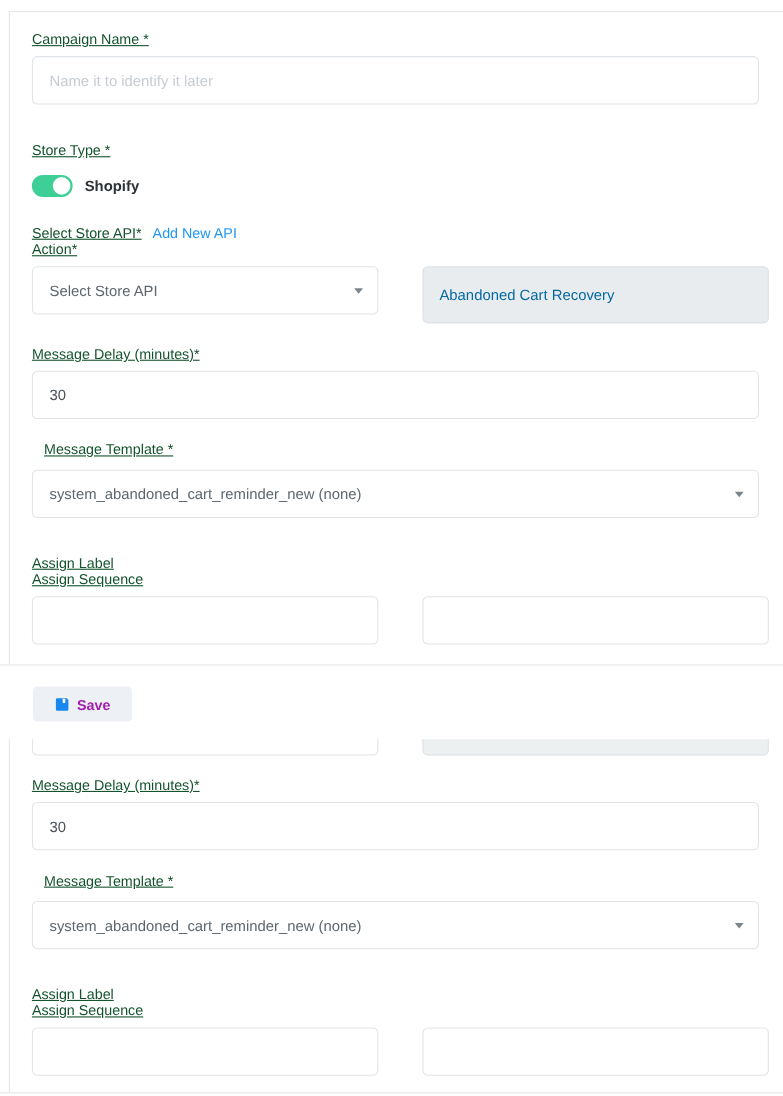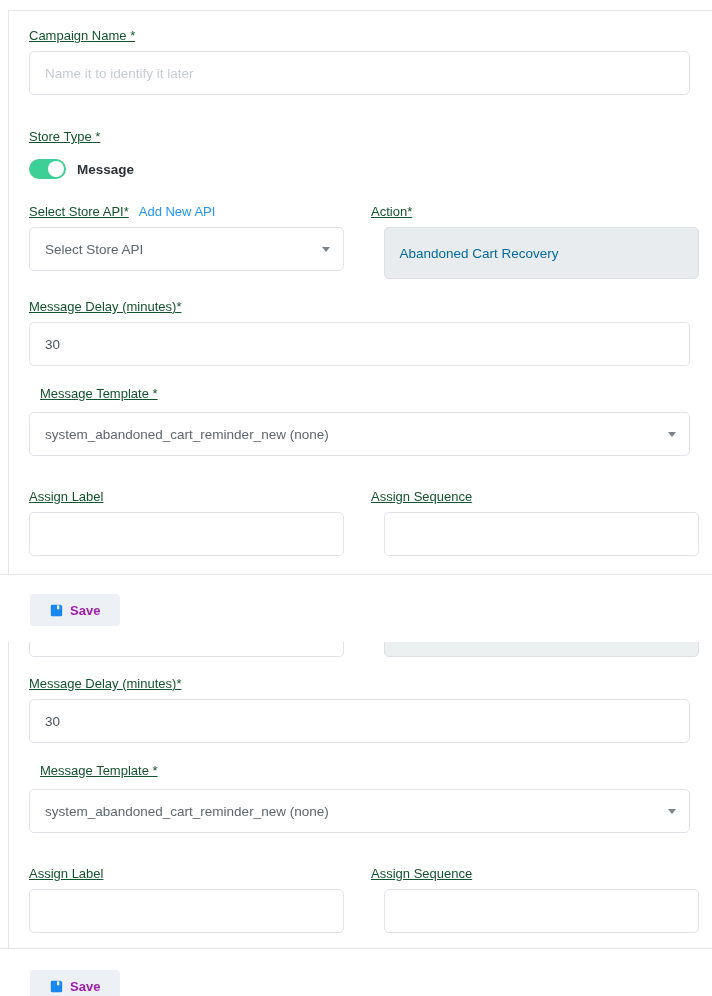--- a/index.html
+++ b/index.html
@@ -24,21 +24,21 @@
     padding: 0 13px 15px 20px;
   }
 
   .field-label {
     font-size: 13px;
     color: #14532d;
     margin-bottom: 8px;
     display: block;
     text-decoration: underline;
   }
-  .label-row { display: flex; gap: 24px; margin-bottom: 8px; }
+  .label-row { display: flex; margin-bottom: 8px; flex-direction: column; }
   .label-row .field-label { margin-bottom: 0; }
 
   .text-input {
     width: 661px; height: 44px;
     border: 1px solid #e0e4e8;
     border-radius: 5px;
     padding: 0 15px;
     font-family: "Liberation Sans", "DejaVu Sans", sans-serif;
     font-size: 13.5px;
     color: #4c535a;
@@ -177,21 +177,21 @@
 
   <label class="field-label">Campaign Name *</label>
   <input class="text-input" type="text" placeholder="Name it to identify it later" style="">
 
   <label class="field-label mt-34">Store Type *</label>
   <div class="toggle-row">
     <div class="toggle-group shopify">
       <span class="switch on">
           <span class="knob"></span>
         </span>
-      <span class="toggle-label">Message</span>
+      <span class="toggle-label">Shopify</span>
     </div>
   </div>
 
   <div class="label-row mt-25">
     <div class="half" style="display:flex; gap:10px; align-items:center;">
       <span class="field-label">Select Store API*</span>
       <a href="#" style="font-size:13px; color:#2196f3; text-decoration:none;">Add New API</a>
     </div>
     <span class="field-label half-r">Action*</span>
   </div>

